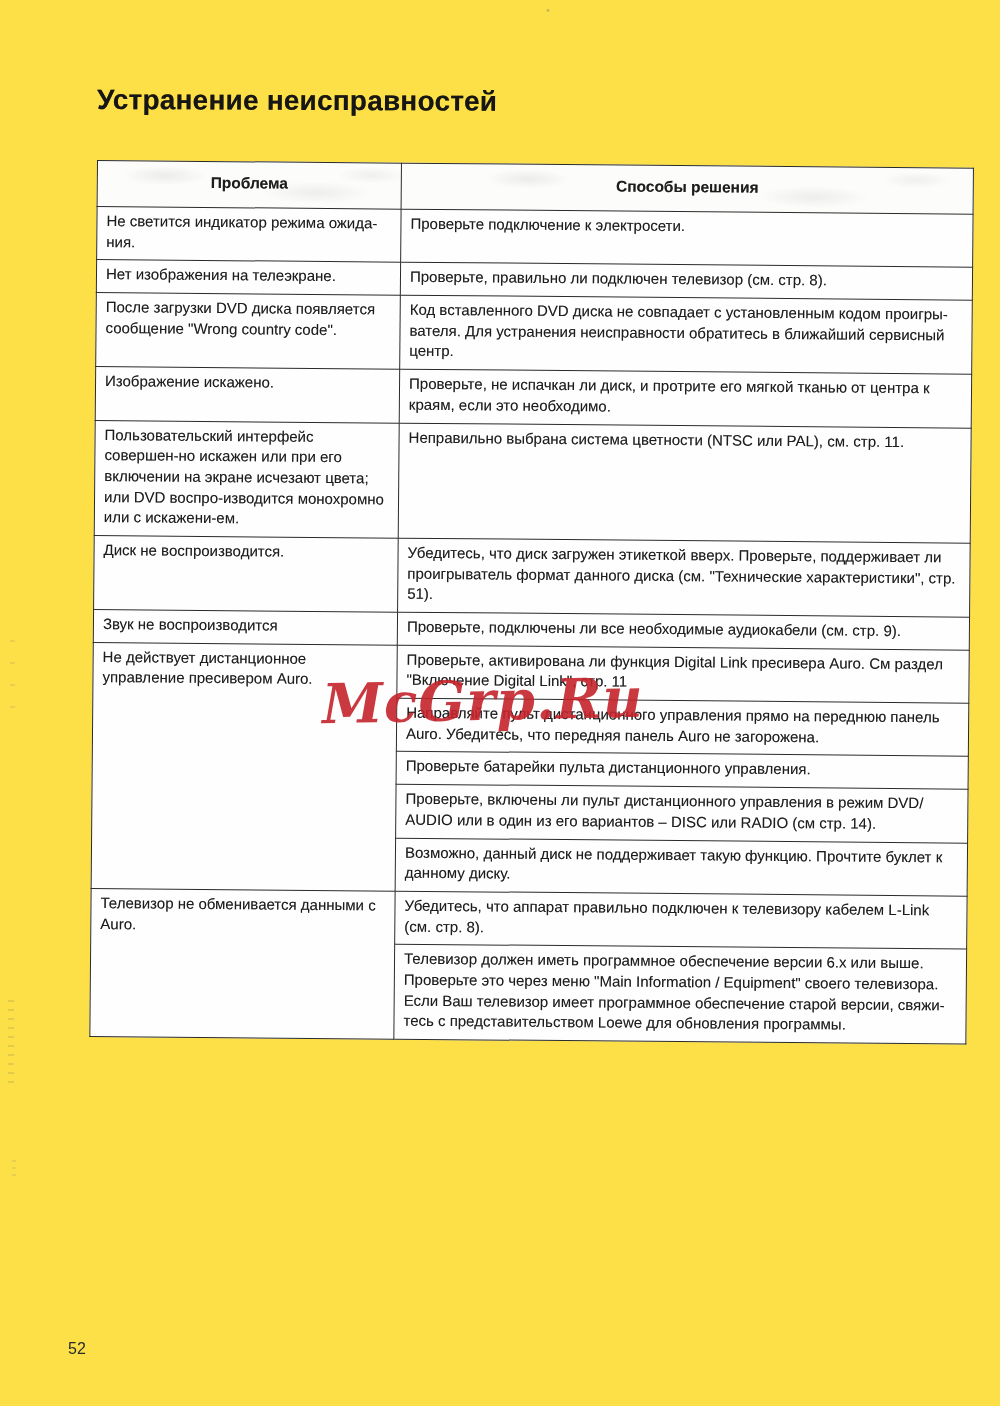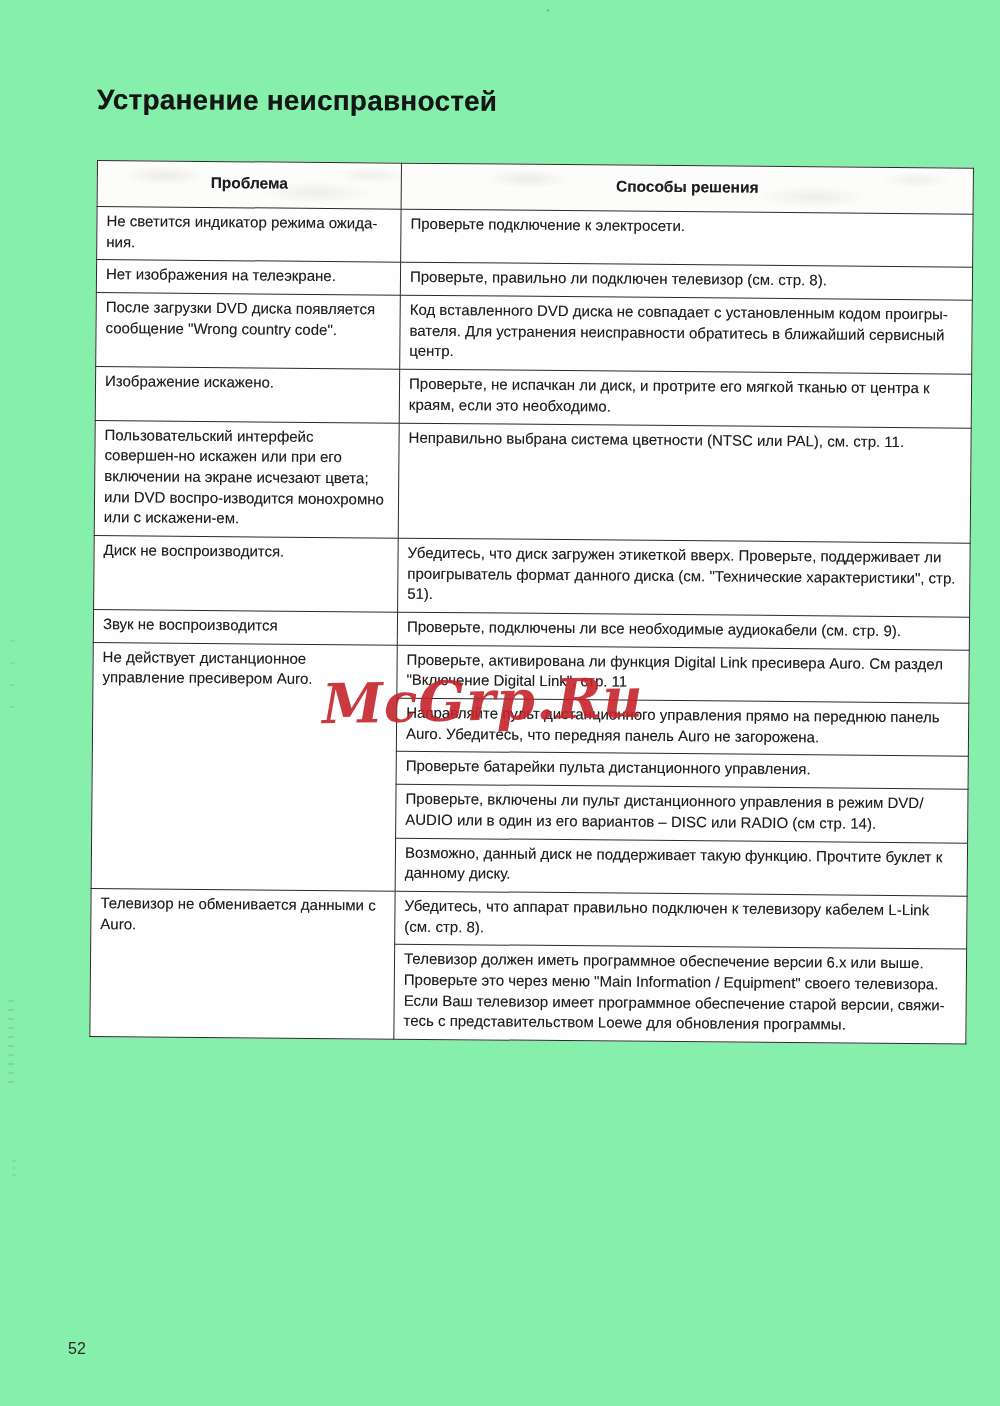--- a/index.html
+++ b/index.html
@@ -4,21 +4,21 @@
 <style>
   html, body {
     margin: 0;
     padding: 0;
     background: #ffffff;
   }
   .page {
     position: relative;
     width: 1000px;
     height: 1406px;
-    background: #86efac;
+    background: #fde047;
     overflow: hidden;
     font-family: "Liberation Sans", sans-serif;
     color: #1c1c1c;
   }
   .title {
     position: absolute;
     left: 97px;
     top: 84px;
     margin: 0;
     font-size: 28px;

